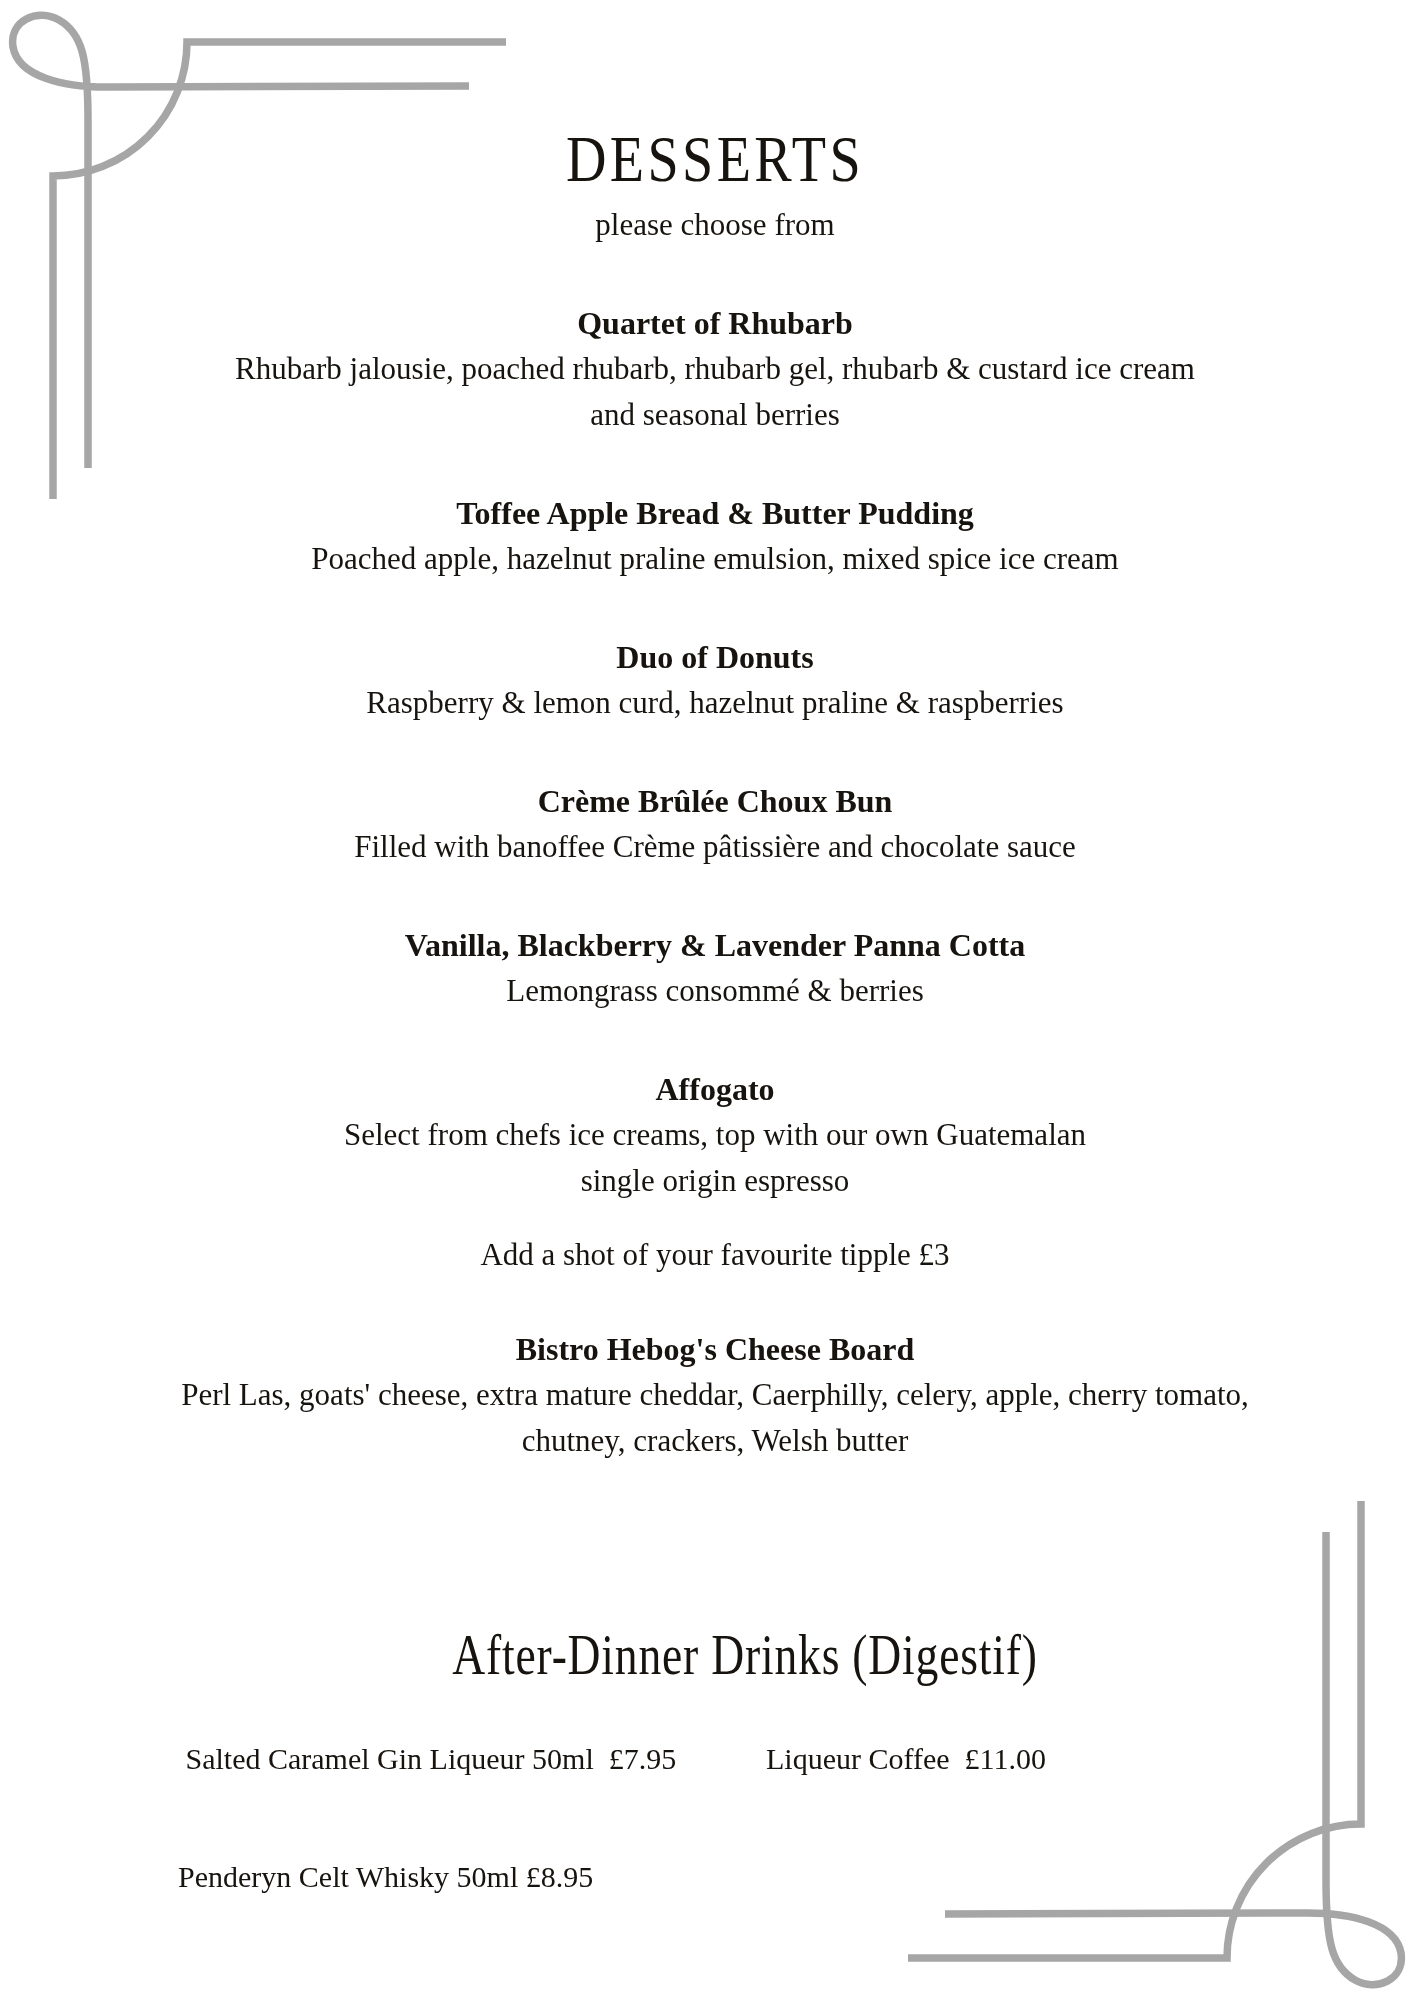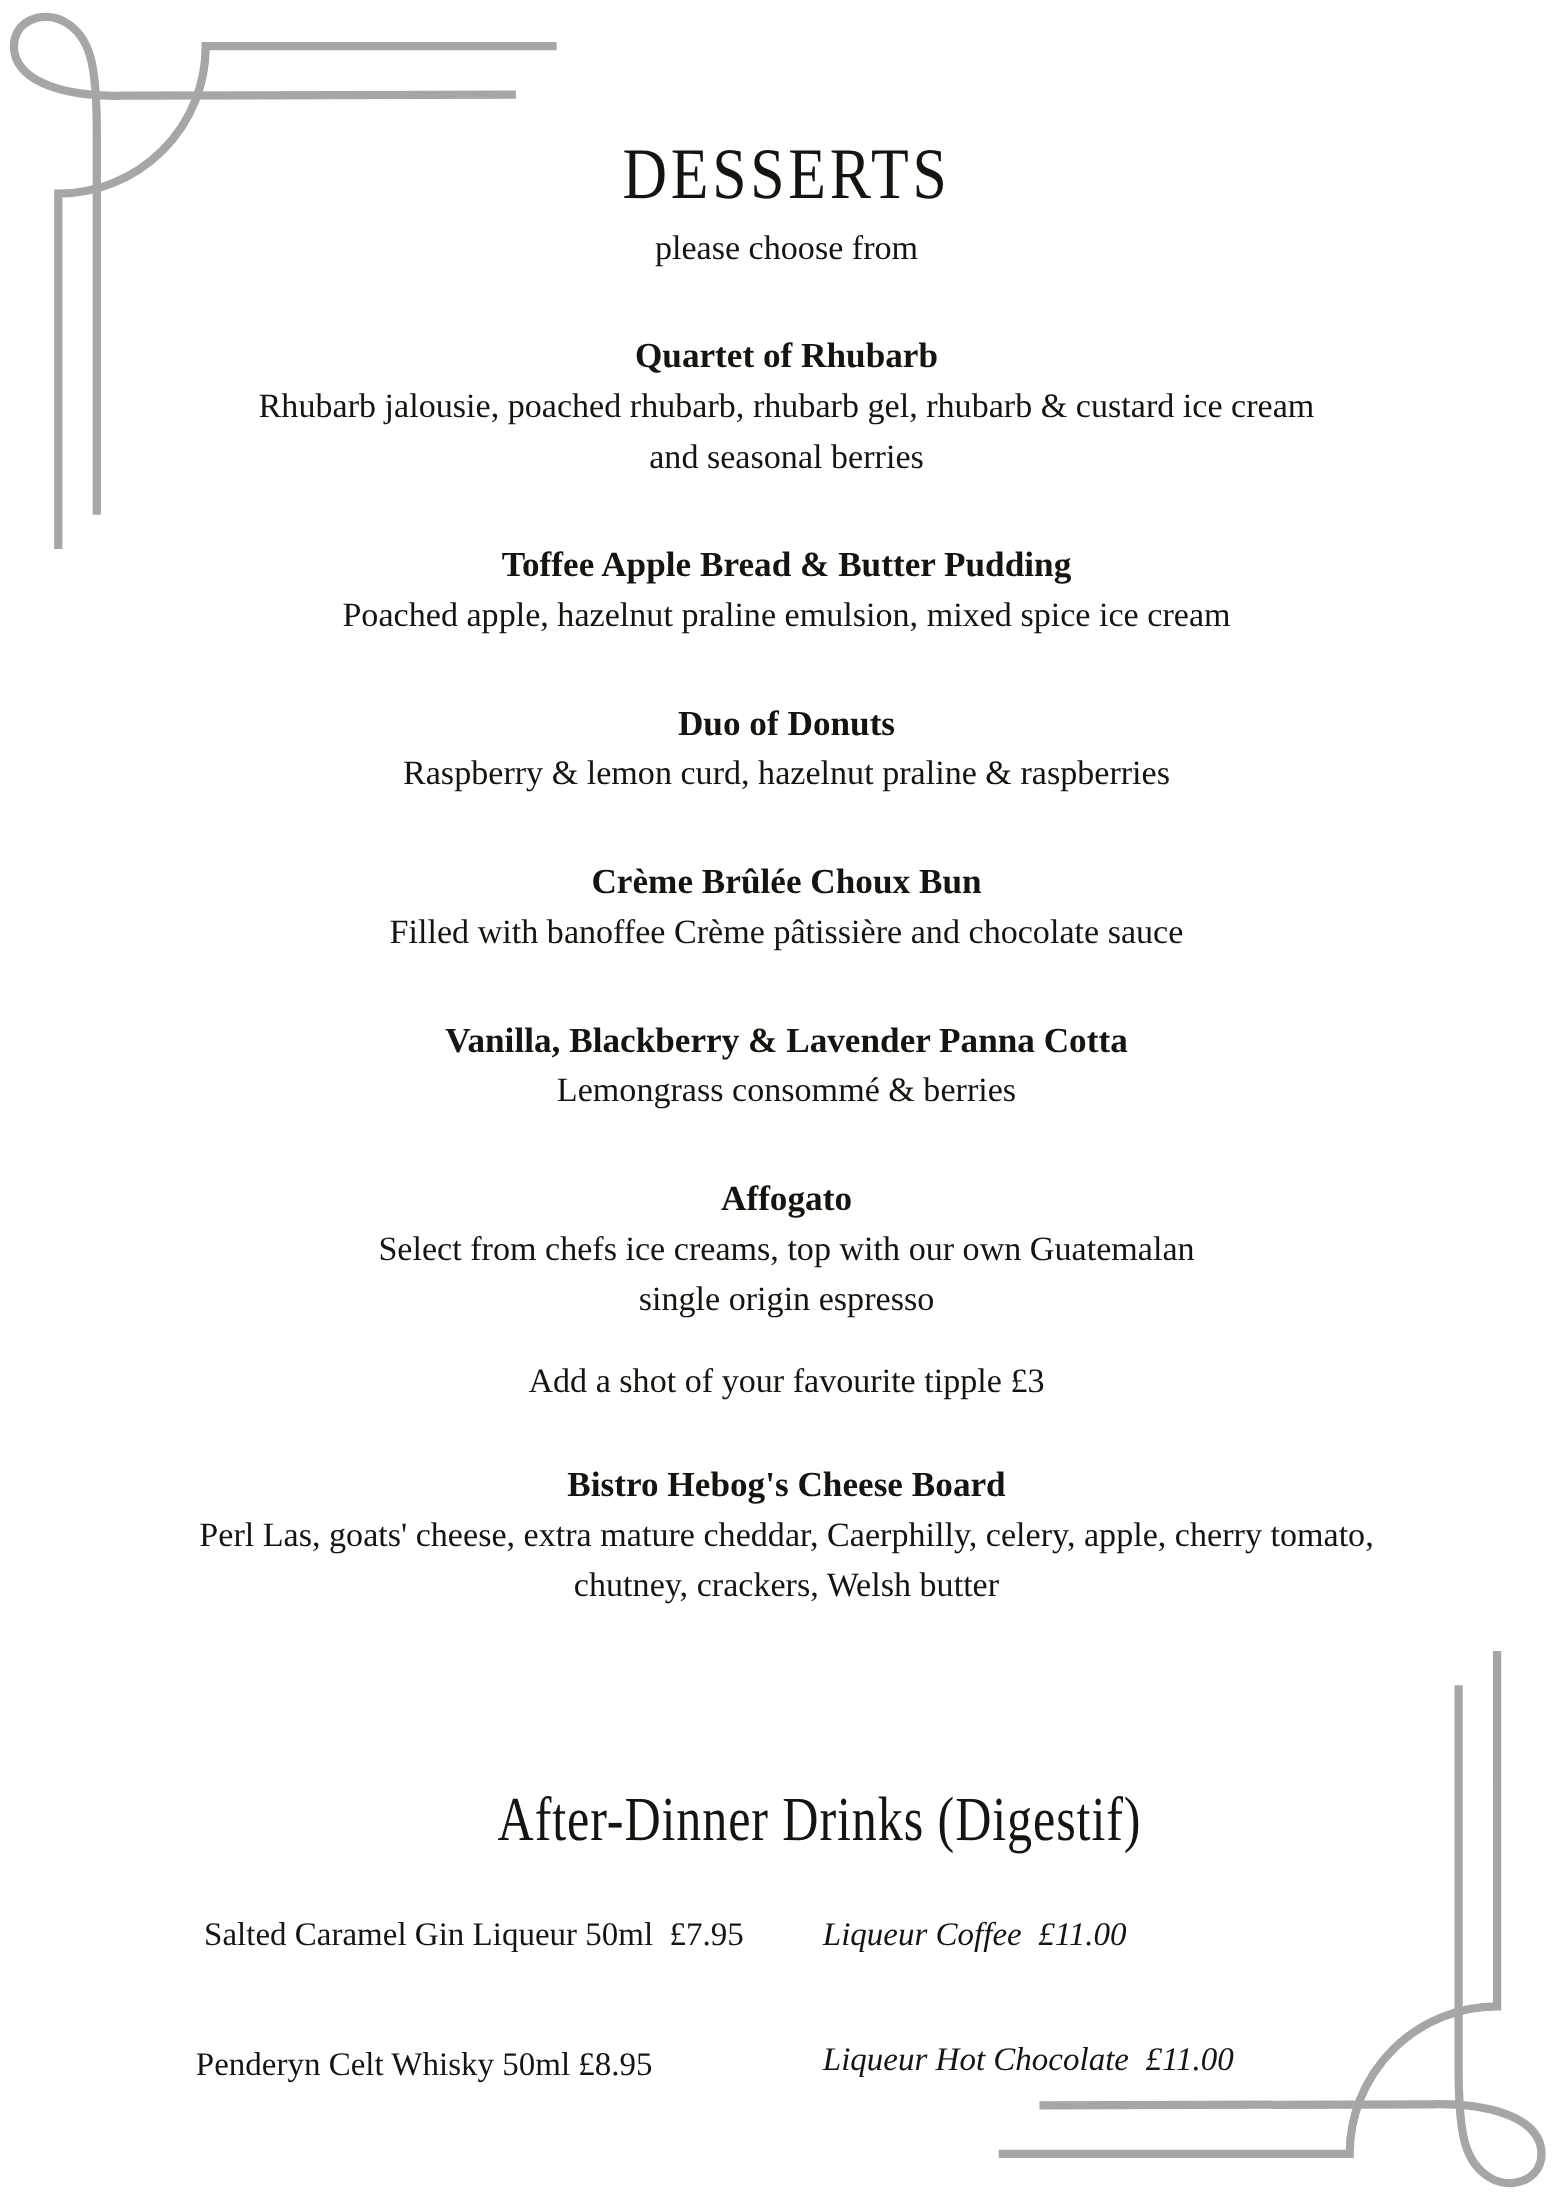--- a/index.html
+++ b/index.html
@@ -35,21 +35,21 @@
 
   .digestif-heading {
     position: absolute; top: 1578px; left: 38px; width: 1414px;
     text-align: center;
     font-size: 57px; line-height: 60px; font-weight: 400;
     letter-spacing: 1px;
     transform: scaleX(0.8);
   }
   .drinks { position: absolute; font-size: 30px; line-height: 38px; white-space: pre; text-align: left; }
   .drinks-g1-left  { top: 1664px; left: 178px; text-align: right; }
-  .drinks-g1-right { top: 1664px; left: 748px; font-style: italic; }
+  .drinks-g1-right { top: 1664px; left: 766px; }
   .drinks-g2       { top: 1782px; left: 178px; }
 </style>
 </head>
 <body>
 
 <svg class="corner tl" width="510" height="510" viewBox="0 0 510 510" fill="none" aria-hidden="true">
   <path d="M 506 42 L 187 42 A 134 134 0 0 1 53 176 L 53 499" stroke="currentColor" stroke-width="7.5" fill="none"></path>
   <path d="M 469 86 C 300 86 160 86 112 87 C 62 88 18 76 13 47 C 9 20 38 8 59 20 C 82 33 88 58 88 120 L 88 468" stroke="currentColor" stroke-width="7.5" fill="none"></path>
 </svg>
 <svg class="corner br" width="510" height="510" viewBox="0 0 510 510" fill="none" aria-hidden="true">
@@ -107,19 +107,18 @@
 </div>
 
 <h2 class="digestif-heading">After-Dinner Drinks (Digestif)</h2>
 
 <div class="drinks drinks-g1-left">
   <div> Salted Caramel Gin Liqueur 50ml  £7.95</div>
 </div>
 
 <div class="drinks drinks-g1-right">
   <div>Liqueur Coffee  £11.00</div>
-  <div>Liqueur Hot Chocolate  £11.00</div>
 </div>
 
 <div class="drinks drinks-g2">
   <div>Penderyn Celt Whisky 50ml £8.95</div>
   
 </div>
 
 </body></html>

